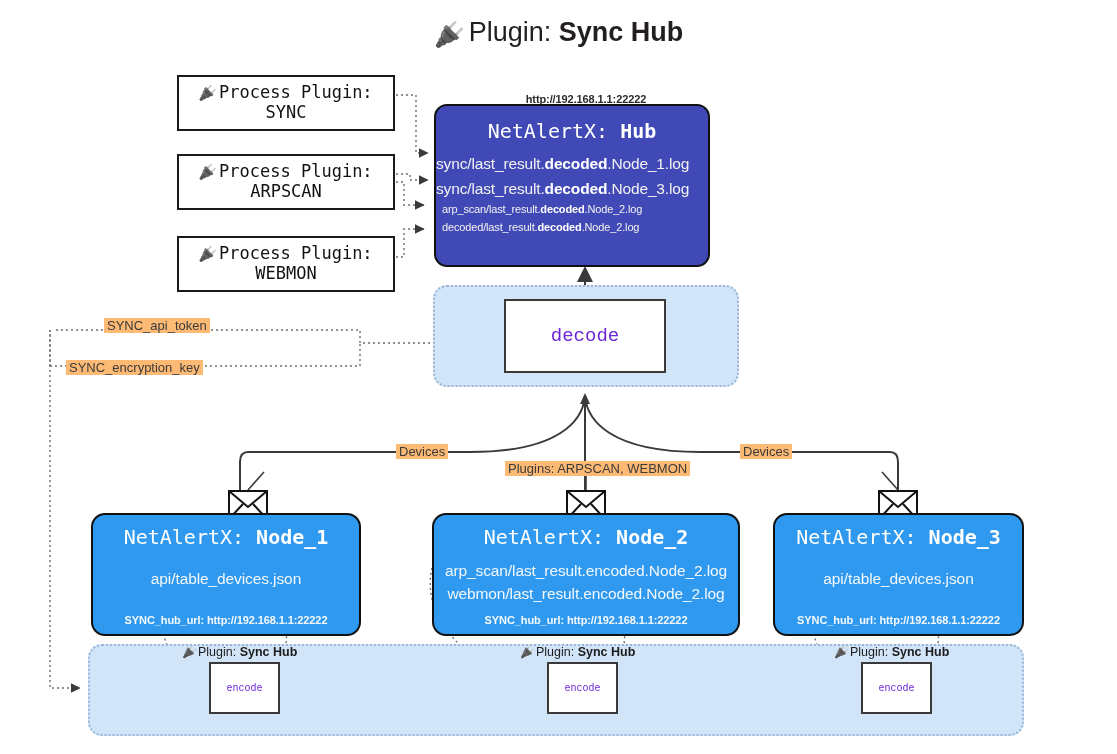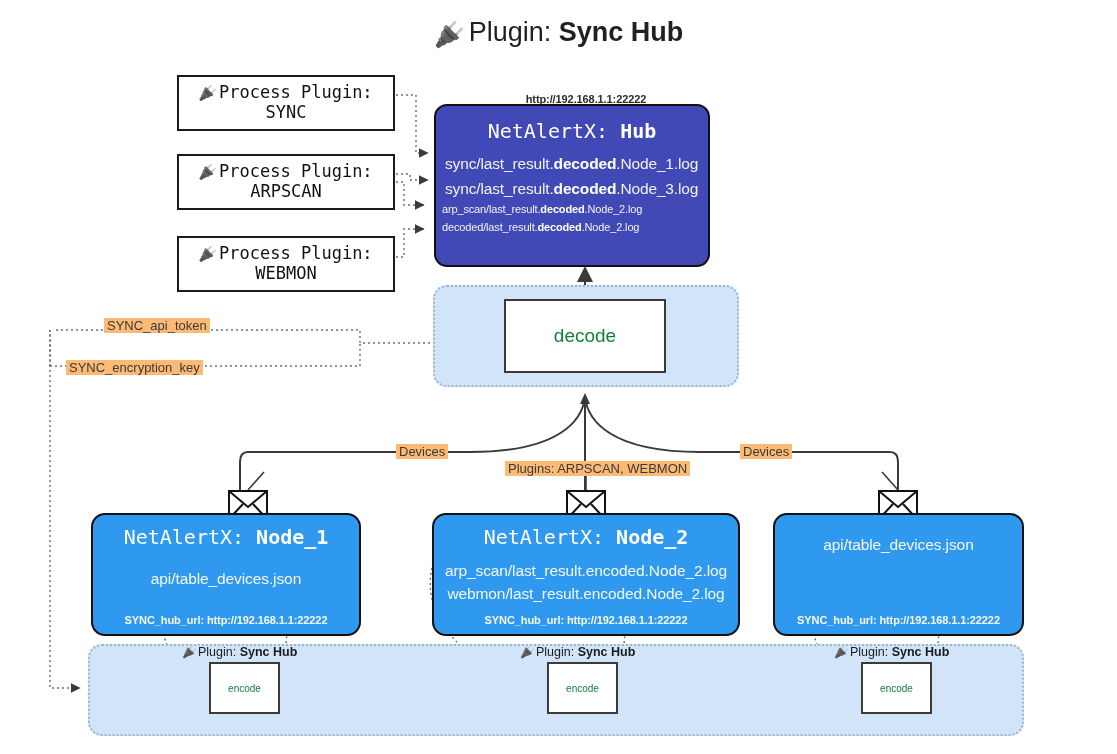--- a/index.html
+++ b/index.html
@@ -57,40 +57,40 @@
   }
   #hub .hub-title{
     text-align:center;margin-top:13px;
     font-family:"DejaVu Sans Mono","Liberation Mono",monospace;
     font-size:20px;white-space:nowrap;
   }
   #hub .hub-title b{font-weight:bold;}
   #hub .rows{margin-top:8px;}
   #hub .row{
     font-size:15.5px;color:#f2f2f2;
-    white-space:nowrap;padding-left:9px;line-height:1.62;
+    white-space:nowrap;line-height:1.62;
     letter-spacing:-0.15px;
   }
   #hub .row b{font-weight:bold;color:#ffffff;}
   #hub .row.tight{padding-left:6px;font-size:11px;}
 
   
   .band{
     position:absolute;background:#d2e5f8;
     border:2px dotted #9ab6d4;border-radius:14px;box-sizing:border-box;
   }
   #decode-band{left:433px;top:285px;width:306px;height:102px;}
   #bottom-band{left:88px;top:644px;width:936px;height:92px;}
 
   
   .wbox{
     position:absolute;background:#fff;border:2px solid #3a3a3a;
     box-sizing:border-box;display:flex;align-items:center;justify-content:center;
-    font-family:Liberation Sans, sans-serif;
-    color:#15803d;
+    font-family:Liberation Mono, monospace;
+    color:#6d28d9;
   }
   #decode{left:504px;top:299px;width:162px;height:74px;font-size:19px;}
   .encode{width:71px;height:52px;font-size:10px;top:662px;}
   #encode-1{left:209px;}
   #encode-2{left:547px;}
   #encode-3{left:861px;}
 
   .plugin-tag{
     position:absolute;font-size:12.5px;color:#1c1c1c;white-space:nowrap;top:645px;
   }
@@ -259,20 +259,21 @@
   </div>
 
   <div class="node" id="node2">
     <div class="n-title"><span>NetAlertX: </span><b>Node_2</b></div>
     <div class="n-line multi">arp_scan/last_result.encoded.Node_2.log</div>
     <div class="n-line">webmon/last_result.encoded.Node_2.log</div>
     <div class="n-url">SYNC_hub_url: http://192.168.1.1:22222</div>
   </div>
 
   <div class="node" id="node3">
+    <div class="n-title"><span>NetAlertX: </span><b>Node_3</b></div>
     <div class="n-line single">api/table_devices.json</div>
     <div class="n-url">SYNC_hub_url: http://192.168.1.1:22222</div>
   </div>
 
   <div class="band" id="bottom-band"></div>
 
   <div class="plugin-tag" id="tag-1"><span class="plug">🔌</span><span>Plugin: </span><b>Sync Hub</b></div>
   <div class="plugin-tag" id="tag-2"><span class="plug">🔌</span><span>Plugin: </span><b>Sync Hub</b></div>
   <div class="plugin-tag" id="tag-3"><span class="plug">🔌</span><span>Plugin: </span><b>Sync Hub</b></div>
 

